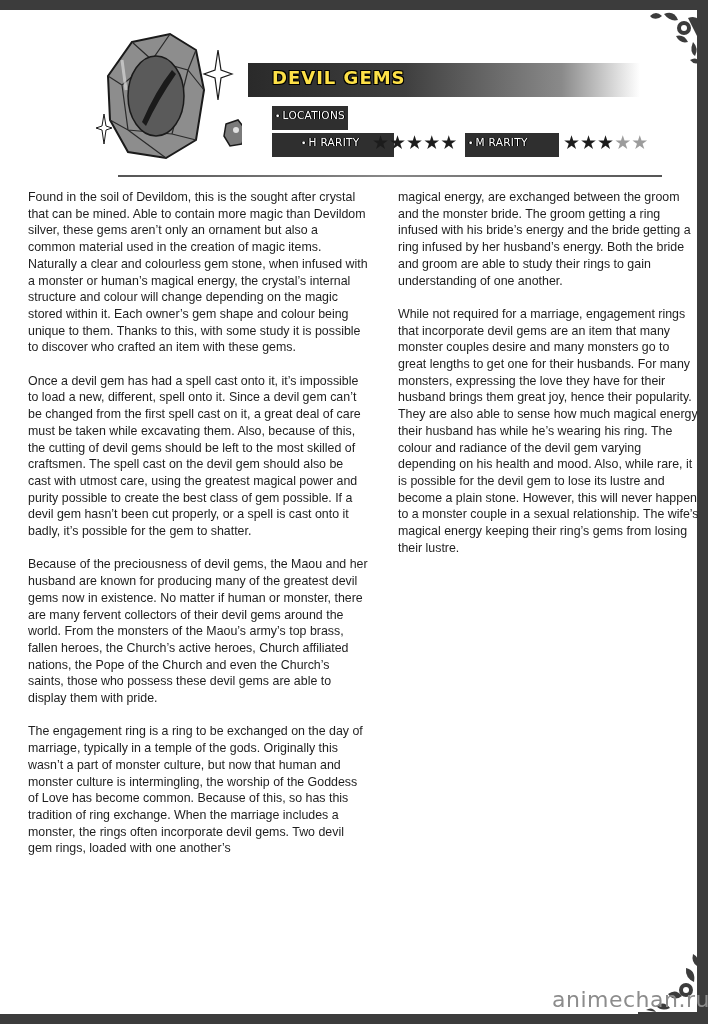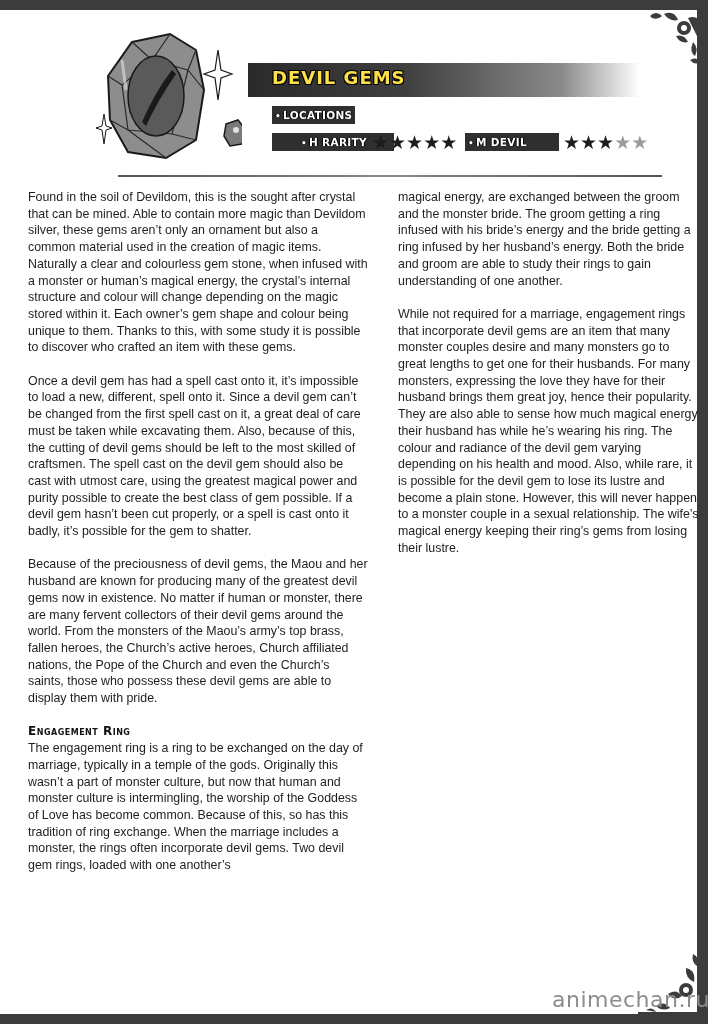--- a/index.html
+++ b/index.html
@@ -21,22 +21,22 @@
   .title-bar {
     position: absolute; left: 248px; top: 63px; width: 392px; height: 34px;
     background: linear-gradient(to right, #2a2a2a 0%, #3f3f3f 40%, #8a8a8a 80%, rgba(255,255,255,0) 100%);
   }
   .title-text {
     position: absolute; left: 272px; top: 67px;
     font-family: "DejaVu Sans", sans-serif; font-weight: bold; font-size: 18px; letter-spacing: 1px;
     color: #fde047; text-shadow: -1px -1px 0 #000, 1px -1px 0 #000, -1px 1px 0 #000, 1px 1px 0 #000;
   }
   .label-box {
-    position: absolute; height: 18px; background: #2f2f2f; color: #ffffff;
-    font-family: "DejaVu Sans", sans-serif; font-weight: bold; font-size: 10.5px; line-height: 18px;
+    position: absolute; height: 24px; background: #2f2f2f; color: #ffffff;
+    font-family: "DejaVu Sans", sans-serif; font-weight: normal; font-size: 10.5px; line-height: 18px;
     padding: 0 3px; letter-spacing: 0.3px; white-space: nowrap;
     text-shadow: -1px 0 0 #000, 1px 0 0 #000;
   }
   .label-box .dot { font-size: 9px; margin-right: 2px; }
   .loc-label { left: 272px; top: 106px; }
   .loc-value {
     position: absolute; left: 368px; top: 105px;
     font-family: "Liberation Sans", sans-serif; font-size: 15px; color: #ffffff; white-space: nowrap;
   }
   .h-label { left: 272px; top: 133px; width: 90px; padding-left: 29px; }
@@ -125,31 +125,30 @@
   <span class="dot">•</span><span>LOCATIONS</span>
 </div>
 <div class="loc-value">Devildom’s caves and mines</div>
 
 <div class="label-box h-label">
   <span class="dot">•</span><span>H RARITY</span>
 </div>
 <div class="stars h-stars"><span class="star-on">★</span><span class="star-on">★</span><span class="star-on">★</span><span class="star-on">★</span><span class="star-on">★</span></div>
 
 <div class="label-box m-label">
-  <span class="dot">•</span><span>M DEVIL</span>
+  <span class="dot">•</span><span>M RARITY</span>
 </div>
 <div class="stars m-stars"><span class="star-on">★</span><span class="star-on">★</span><span class="star-on">★</span><span class="star-off">★</span><span class="star-off">★</span></div>
 
 <div class="header-rule"></div>
 
 <div class="col col-left">
   <p>Found in the soil of Devildom, this is the sought after crystal that can be mined. Able to contain more magic than Devildom silver, these gems aren’t only an ornament but also a common material used in the creation of magic items. Naturally a clear and colourless gem stone, when infused with a monster or human’s magical energy, the crystal’s internal structure and colour will change depending on the magic stored within it. Each owner’s gem shape and colour being unique to them. Thanks to this, with some study it is possible to discover who crafted an item with these gems.</p>
   <p>Once a devil gem has had a spell cast onto it, it’s impossible to load a new, different, spell onto it. Since a devil gem can’t be changed from the first spell cast on it, a great deal of care must be taken while excavating them. Also, because of this, the cutting of devil gems should be left to the most skilled of craftsmen. The spell cast on the devil gem should also be cast with utmost care, using the greatest magical power and purity possible to create the best class of gem possible. If a devil gem hasn’t been cut properly, or a spell is cast onto it badly, it’s possible for the gem to shatter.</p>
   <p>Because of the preciousness of devil gems, the Maou and her husband are known for producing many of the greatest devil gems now in existence. No matter if human or monster, there are many fervent collectors of their devil gems around the world. From the monsters of the Maou’s army’s top brass, fallen heroes, the Church’s active heroes, Church affiliated nations, the Pope of the Church and even the Church’s saints, those who possess these devil gems are able to display them with pride.</p>
-  <h3 class="subhead">Engagement Ring</h3>
   <p class="last">The engagement ring is a ring to be exchanged on the day of marriage, typically in a temple of the gods. Originally this wasn’t a part of monster culture, but now that human and monster culture is intermingling, the worship of the Goddess of Love has become common. Because of this, so has this tradition of ring exchange. When the marriage includes a monster, the rings often incorporate devil gems. Two devil gem rings, loaded with one another’s</p>
 </div>
 
 <div class="col col-right">
   <p>magical energy, are exchanged between the groom and the monster bride. The groom getting a ring infused with his bride’s energy and the bride getting a ring infused by her husband’s energy. Both the bride and groom are able to study their rings to gain understanding of one another.</p>
   <p class="last">While not required for a marriage, engagement rings that incorporate devil gems are an item that many monster couples desire and many monsters go to great lengths to get one for their husbands. For many monsters, expressing the love they have for their husband brings them great joy, hence their popularity. They are also able to sense how much magical energy their husband has while he’s wearing his ring. The colour and radiance of the devil gem varying depending on his health and mood. Also, while rare, it is possible for the devil gem to lose its lustre and become a plain stone. However, this will never happen to a monster couple in a sexual relationship. The wife’s magical energy keeping their ring’s gems from losing their lustre.</p>
 </div>
 
 <div class="watermark">animechan.ru</div>
 

